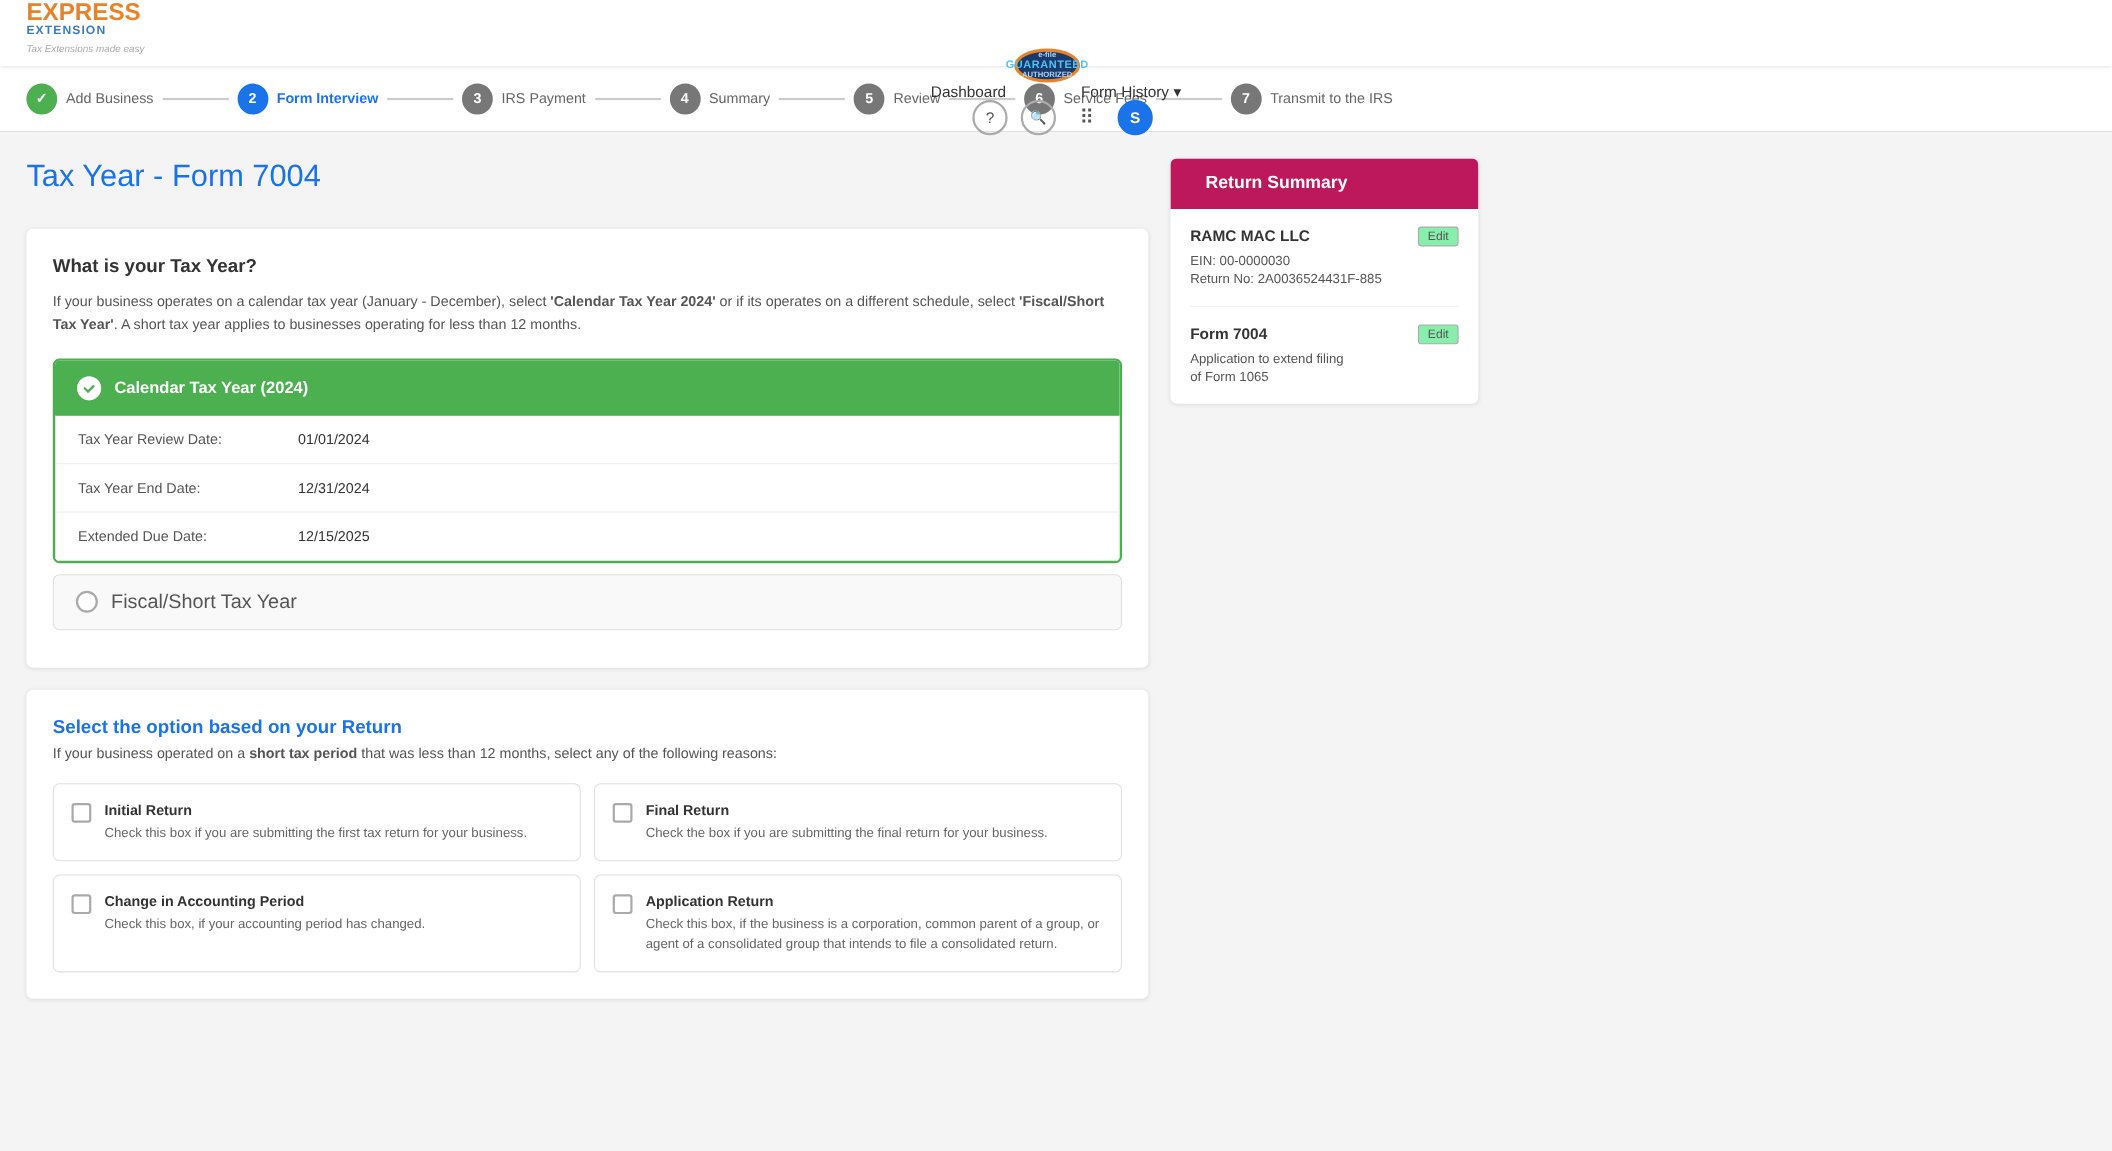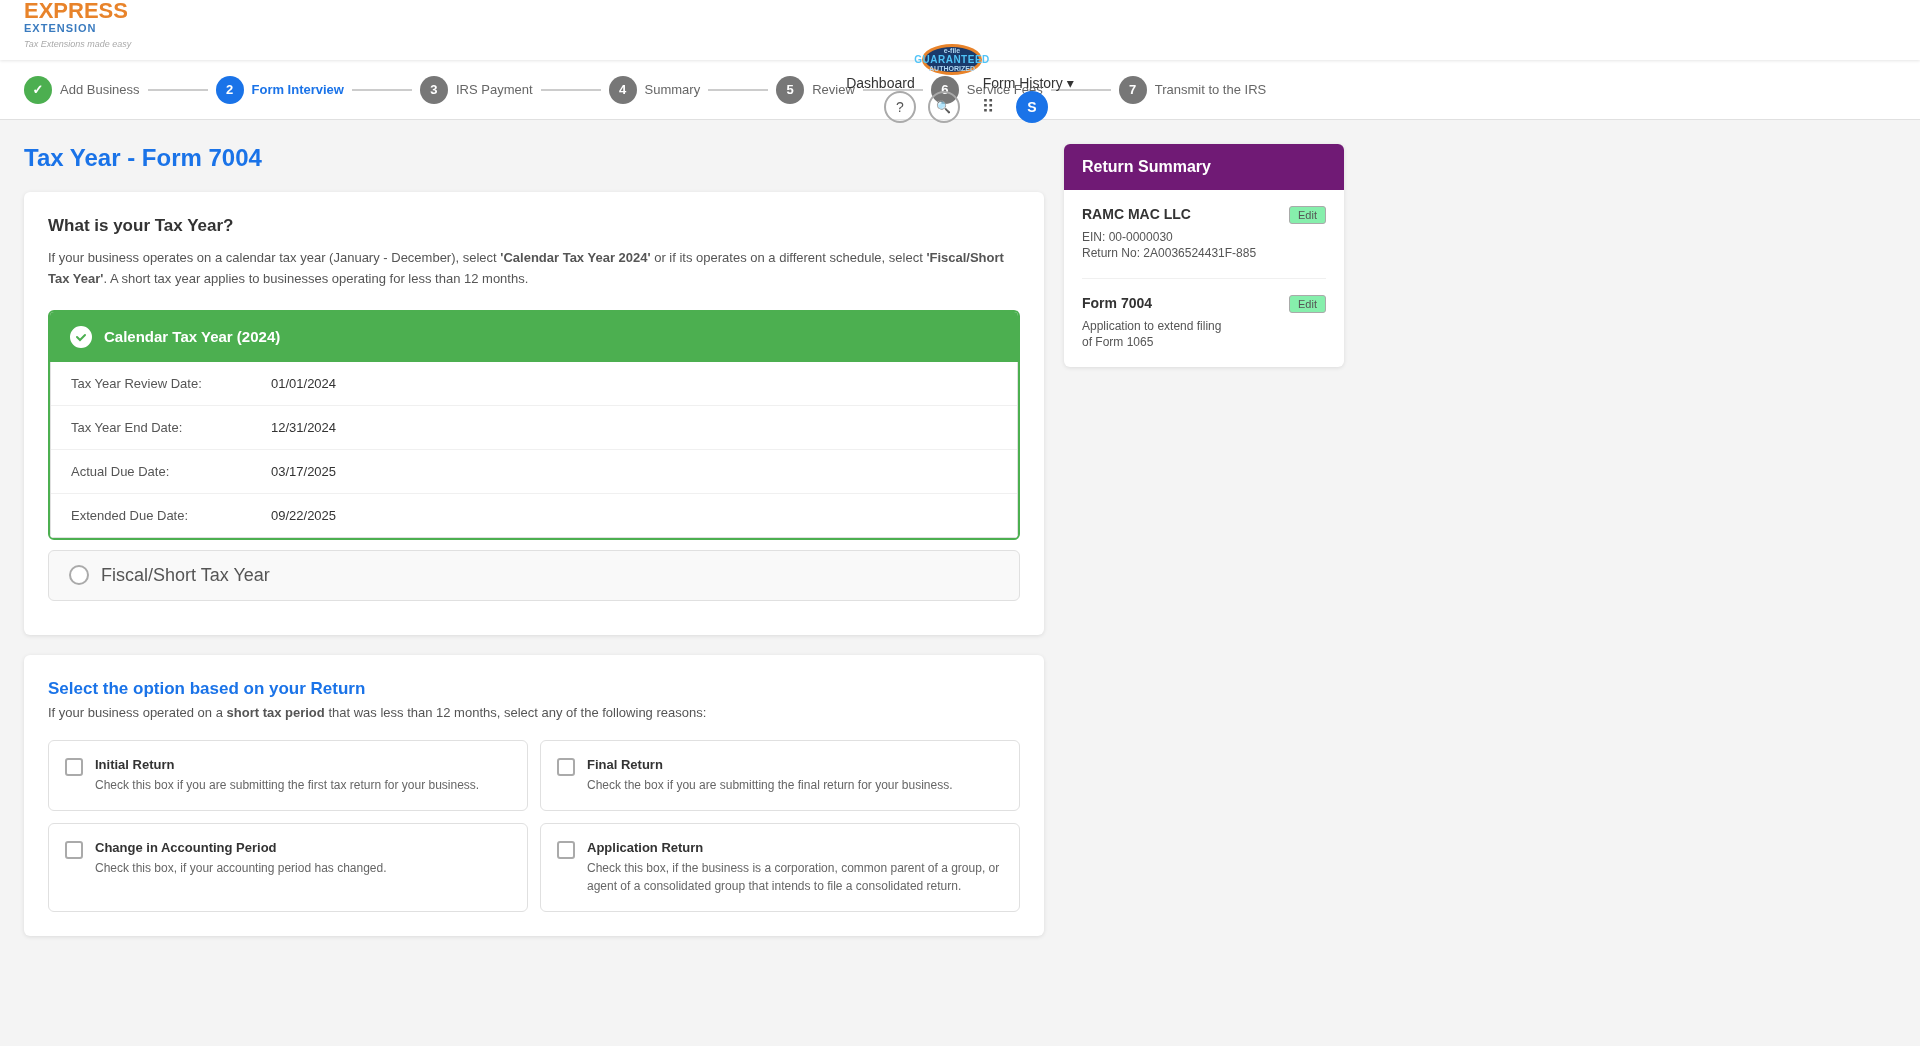--- a/index.html
+++ b/index.html
@@ -177,23 +177,23 @@
       padding: 24px 24px 24px 24px;
       display: flex;
       gap: 20px;
     }
     .content-area {
       flex: 1;
       max-width: 1020px;
     }
     .page-title {
       color: #1a73e8;
-      font-size: 24px;
-      font-weight: bold;
-      margin-bottom: 20px;
+      font-size: 28px;
+      font-weight: normal;
+      margin-bottom: 32px;
     }
 
     
     .card {
       background: #fff;
       border-radius: 6px;
       box-shadow: 0 1px 4px rgba(0,0,0,0.1);
       padding: 24px;
       margin-bottom: 20px;
     }
@@ -352,23 +352,23 @@
       width: 280px;
       flex-shrink: 0;
     }
     .return-summary {
       background: #fff;
       border-radius: 6px;
       box-shadow: 0 1px 4px rgba(0,0,0,0.1);
       overflow: hidden;
     }
     .rs-header {
-      background: #701a75;
-      color: white;
-      padding: 14px 18px;
+      background: #be185d;
+      color: white;
+      padding: 14px 32px;
       font-size: 16px;
       font-weight: bold;
     }
     .rs-body {
       padding: 16px 18px;
     }
     .rs-section {
       margin-bottom: 16px;
       padding-bottom: 16px;
       border-bottom: 1px solid #f0f0f0;
@@ -504,26 +504,22 @@
         <div class="tax-option-body">
           <div class="tax-date-row">
             <span class="tax-date-label">Tax Year Review Date:</span>
             <span class="tax-date-value">01/01/2024</span>
           </div>
           <div class="tax-date-row">
             <span class="tax-date-label">Tax Year End Date:</span>
             <span class="tax-date-value">12/31/2024</span>
           </div>
           <div class="tax-date-row">
-            <span class="tax-date-label">Actual Due Date:</span>
-            <span class="tax-date-value">03/17/2025</span>
-          </div>
-          <div class="tax-date-row">
             <span class="tax-date-label">Extended Due Date:</span>
-            <span class="tax-date-value">09/22/2025</span>
+            <span class="tax-date-value">12/15/2025</span>
           </div>
         </div>
       </div>
 
       <div class="tax-option-inactive">
         <div class="tax-option-inactive-header">
           <div class="radio-empty"></div>
           <span class="inactive-label">Fiscal/Short Tax Year</span>
         </div>
       </div>

